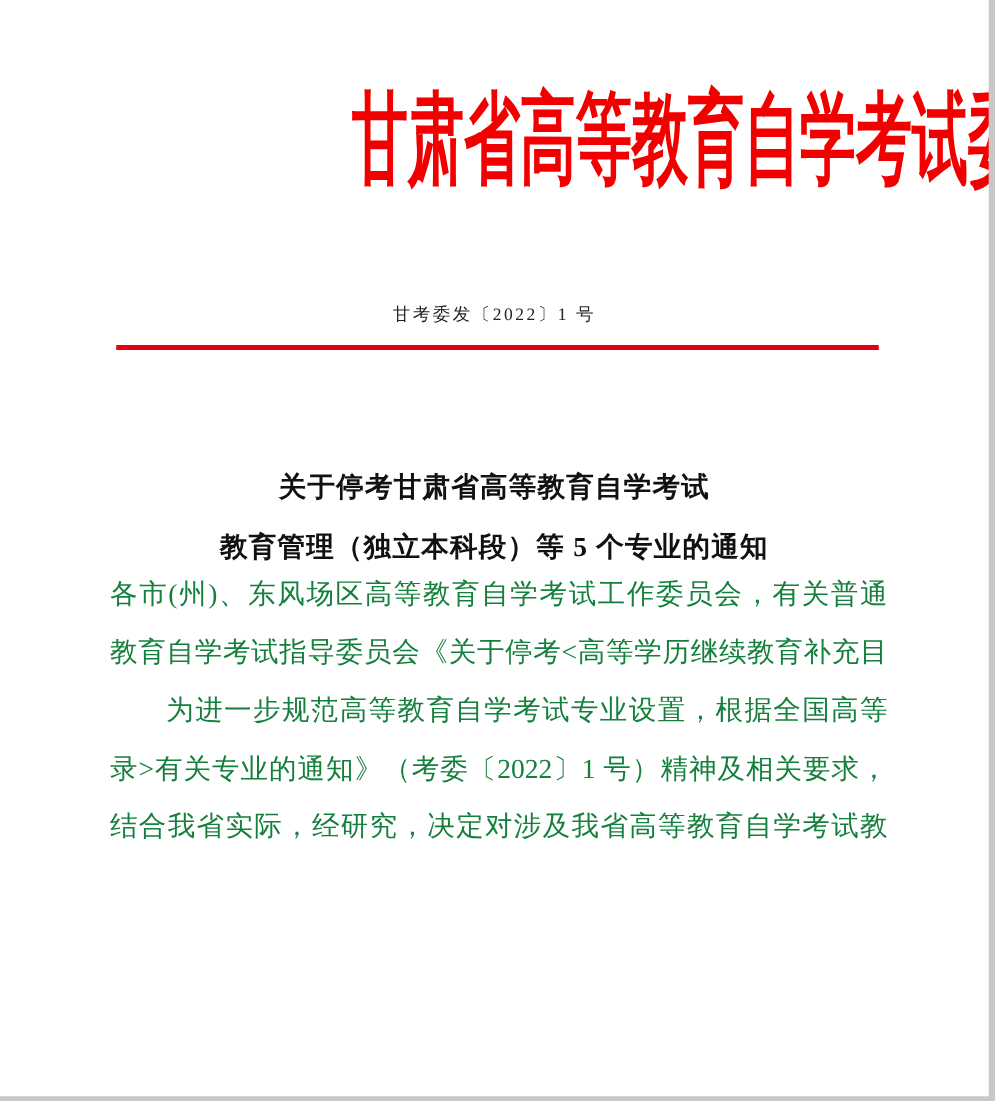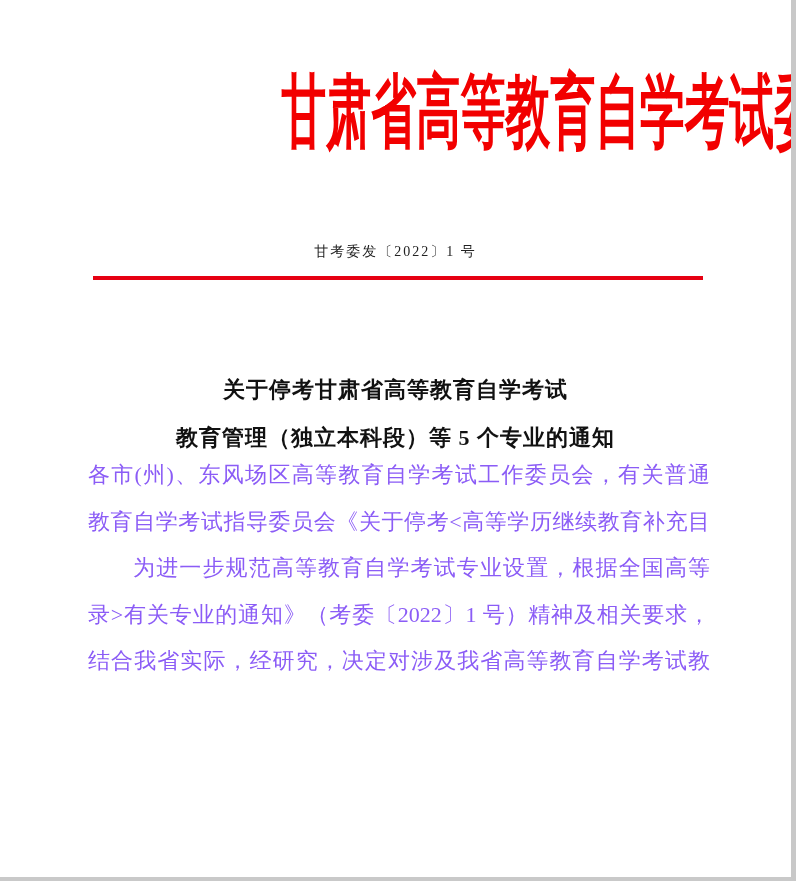--- a/index.html
+++ b/index.html
@@ -72,21 +72,21 @@
     margin-top: 32px;
   }
   
   .body-text {
     position: absolute;
     top: 452px;
     left: 88px;
     width: 622px;
     font-size: 22px;
     line-height: 46.5px;
-    color: #8b5cf6;
+    color: #15803d;
   }
   .body-line {
     white-space: nowrap;
   }
   .just {
     text-align: justify;
     text-align-last: justify;
     white-space: normal;
   }
   .indent {

